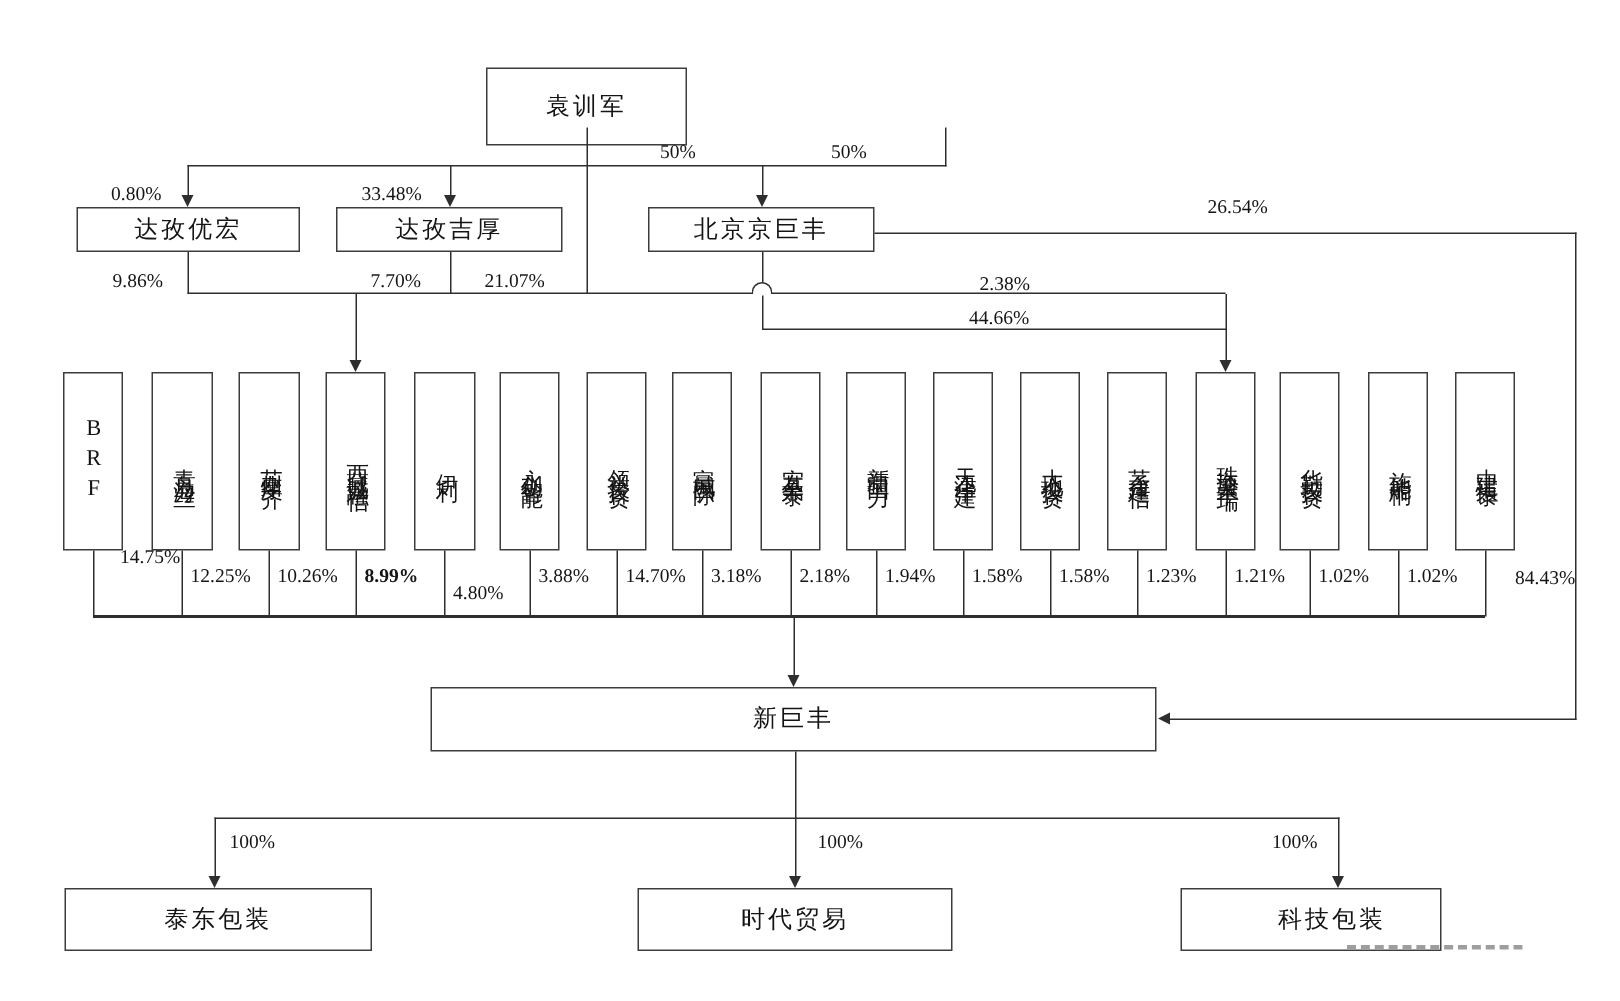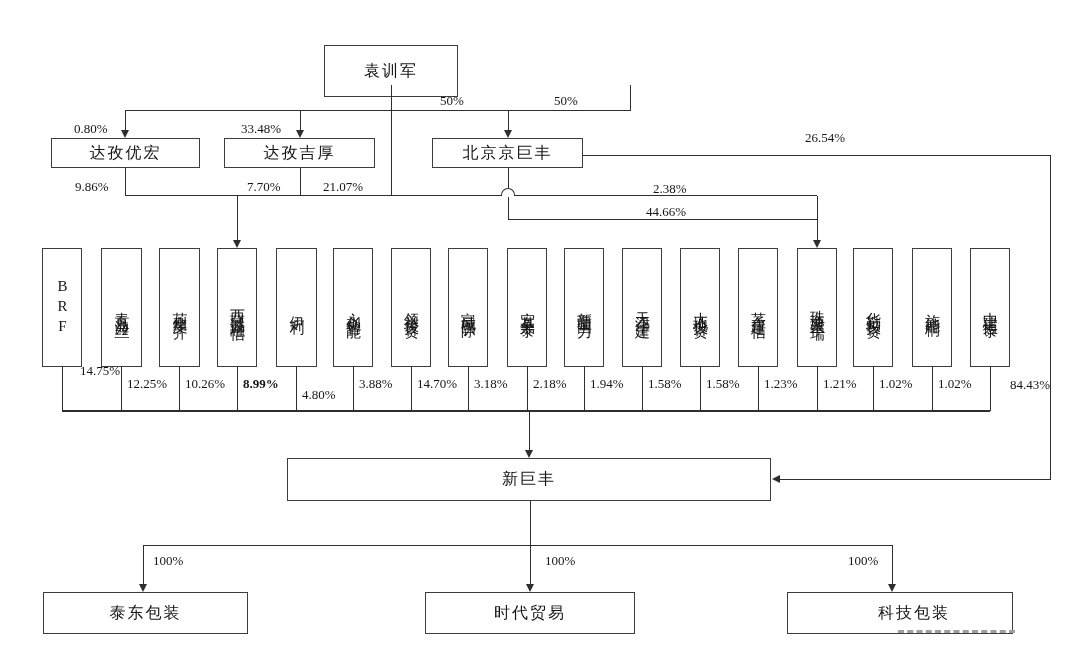--- a/index.html
+++ b/index.html
@@ -192,19 +192,19 @@
   <div class="lbl" style="left:153px;top:553px;">100%</div>
   <div class="lbl" style="left:545px;top:553px;">100%</div>
   <div class="lbl" style="left:848px;top:553px;">100%</div>
 
   <div class="box" style="left:43px;top:592px;width:205px;height:42px;">
       <span>泰东包装</span>
     </div>
   <div class="box" style="left:425px;top:592px;width:210px;height:42px;">
       <span>时代贸易</span>
     </div>
-  <div class="box" style="left:787px;top:592px;width:226px;height:42px;padding-left:28px;">
+  <div class="box" style="left:787px;top:592px;width:174px;height:42px;padding-left:28px;">
       <span>科技包装</span>
     </div>
 
   <div class="wm" style="left:898px;top:630px;width:117px;"></div>
 
 </div>
 
 </body></html>

